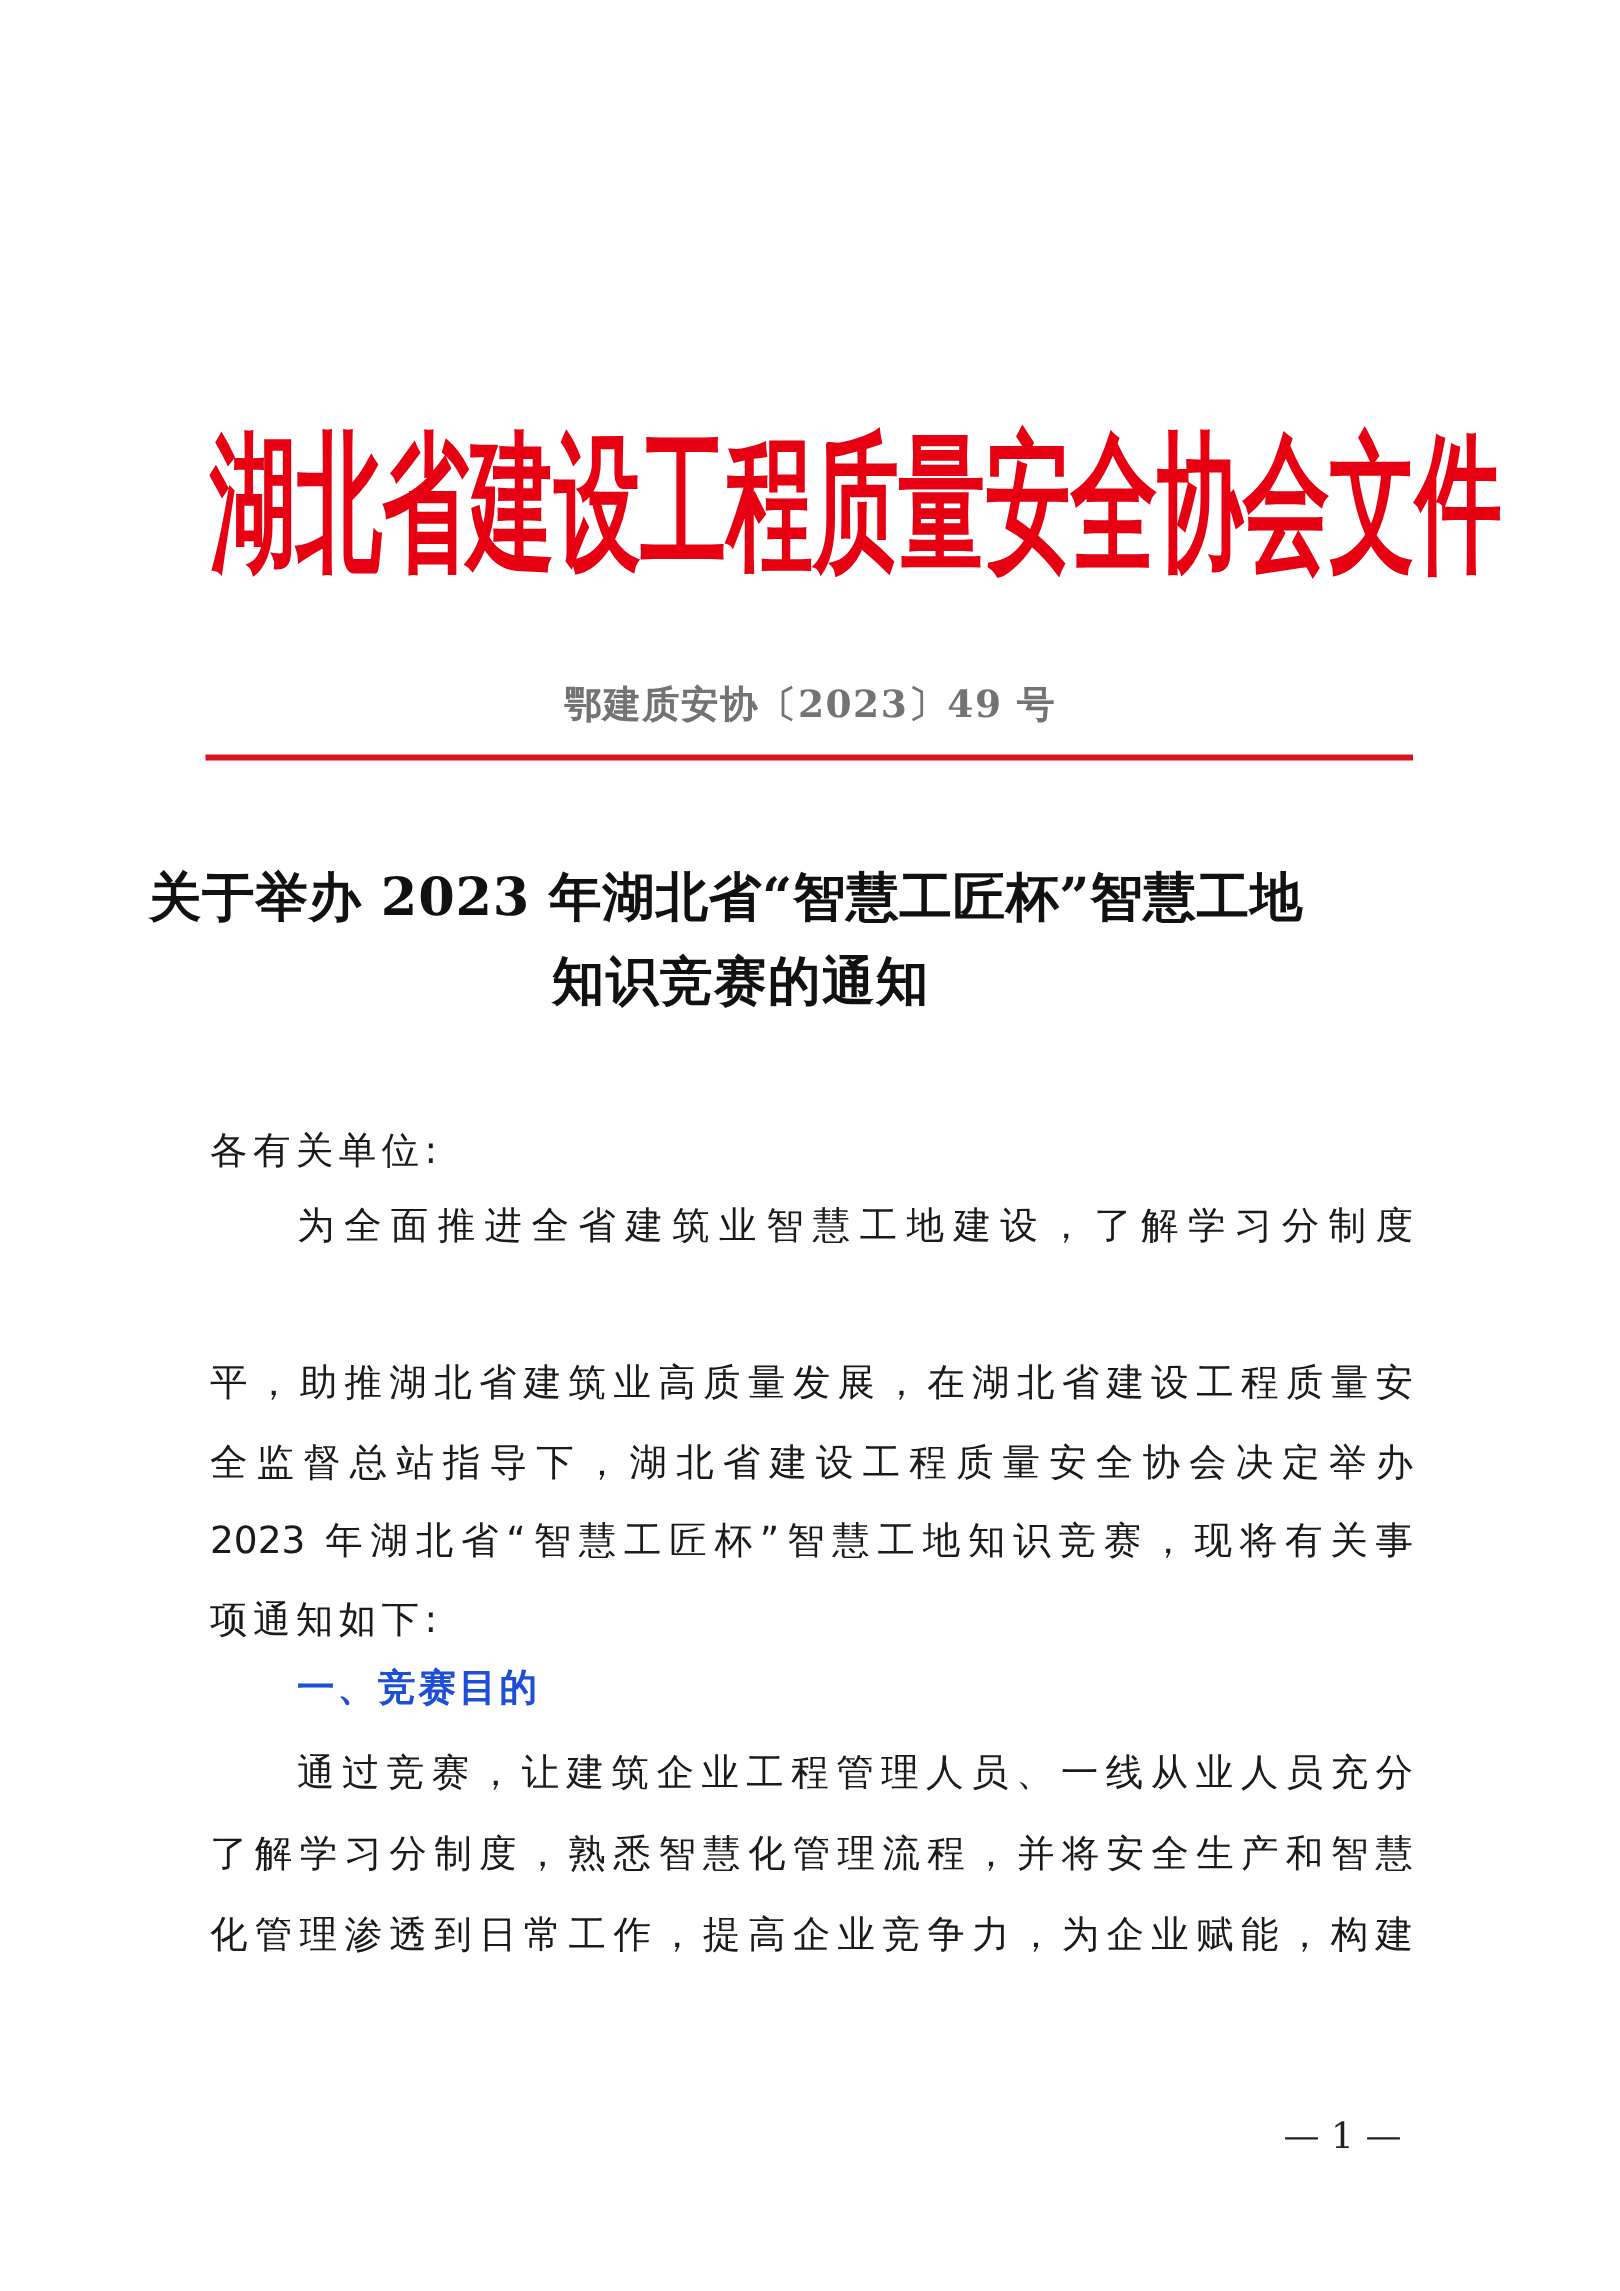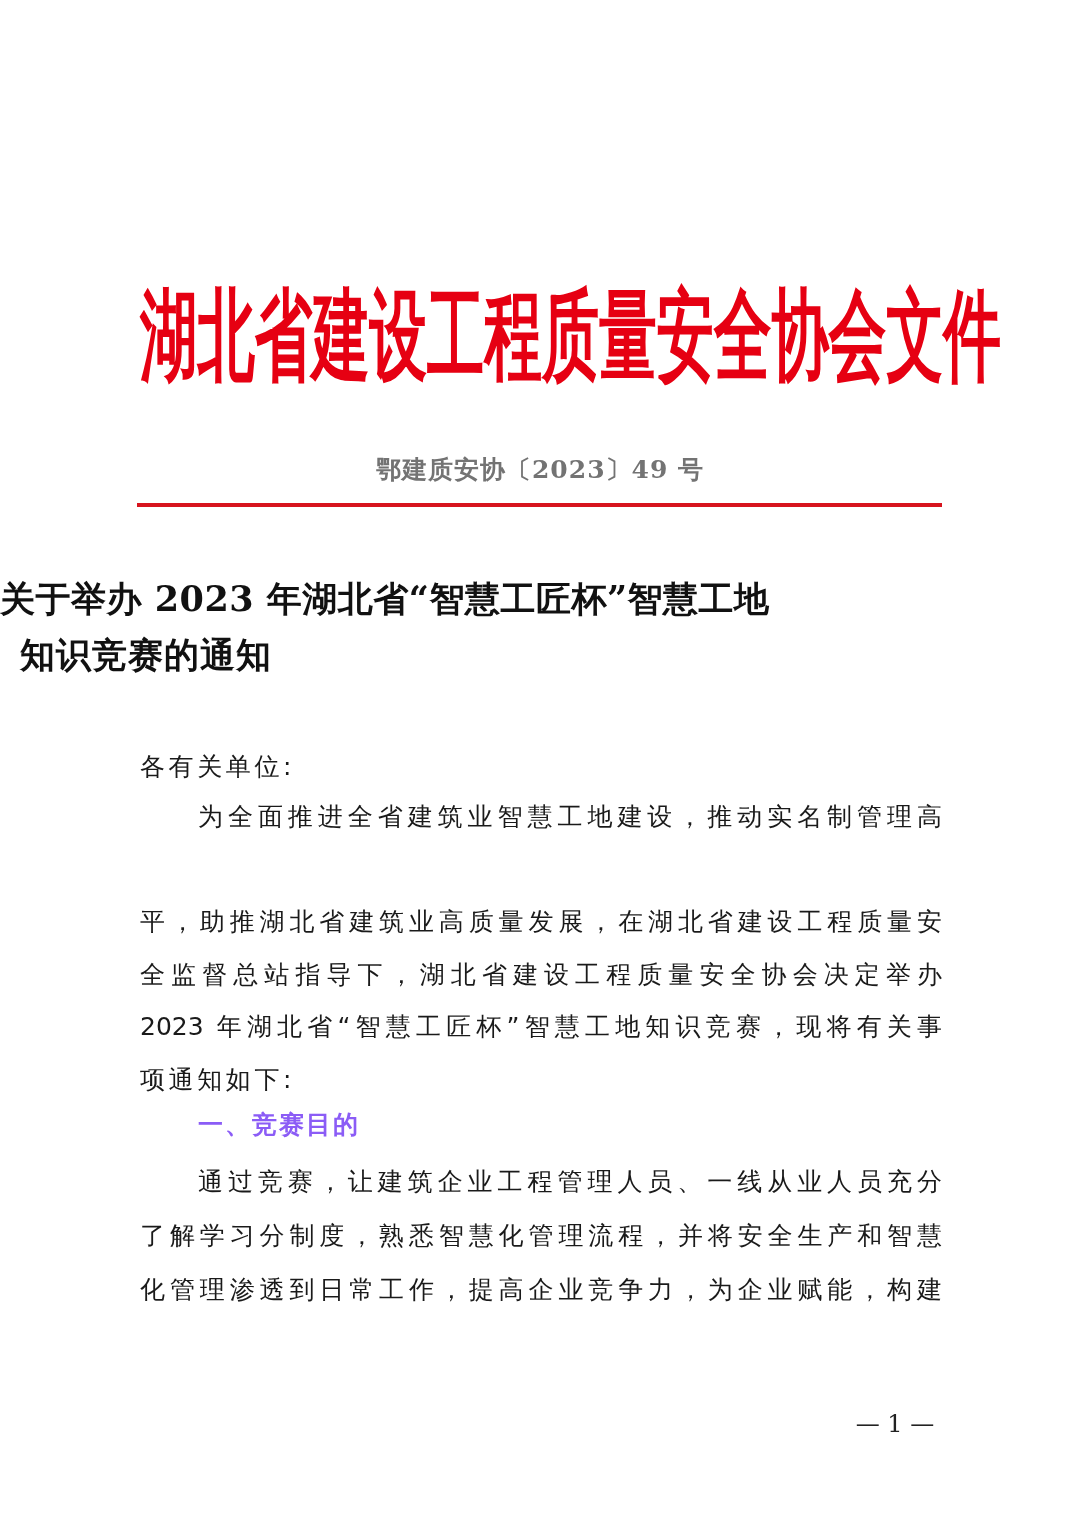--- a/index.html
+++ b/index.html
@@ -62,21 +62,21 @@
       top: 491px;
       width: 805px;
       height: 4px;
       background: #d7141e;
     }
     
     .title {
       position: absolute;
       left: 0;
       width: 968px;
-      text-align: left;
+      text-align: center;
       font-weight: bold;
       font-size: 35px;
       color: #111;
       white-space: nowrap;
     }
     .title.l1 { top: 565px; line-height: 44px; letter-spacing: 0.5px; }
     .title.l2 { top: 621px; line-height: 44px; letter-spacing: 1px; padding-left: 20px; }
     
     .body-line {
       position: absolute;
@@ -93,21 +93,21 @@
     .body-line.indent { left: 198px; width: 744px; }
     .body-line.left { text-align: right; text-align-last: left; letter-spacing: 3.6px; }
     .heading {
       position: absolute;
       left: 198px;
       top: 1095px;
       font-family: "DejaVu Sans", "Liberation Sans", sans-serif;
       font-weight: bold;
       font-size: 25px;
       line-height: 36px;
-      color: #8b5cf6;
+      color: #1d4ed8;
       letter-spacing: 2px;
       white-space: nowrap;
     }
     .page-number {
       position: absolute;
       left: 845px;
       top: 1395px;
       width: 100px;
       text-align: center;
       font-family: "DejaVu Serif", "Liberation Serif", serif;
@@ -128,21 +128,21 @@
 
   <div class="doc-number">鄂建质安协〔2023〕49 号</div>
 
   <div class="red-rule"></div>
 
   <div class="title l1">关于举办 2023 年湖北省“智慧工匠杯”智慧工地</div>
   <div class="title l2">知识竞赛的通知</div>
 
   <div class="body-line left" style="top:737px;">各有关单位:</div>
 
-  <div class="body-line indent" style="top:787px;">为全面推进全省建筑业智慧工地建设，推动实名制管理高</div>
+  <div class="body-line indent" style="top:787px;">为全面推进全省建筑业智慧工地建设，了解学习分制度</div>
   <div class="body-line" style="top:892px;">平，助推湖北省建筑业高质量发展，在湖北省建设工程质量安</div>
   <div class="body-line" style="top:945px;">全监督总站指导下，湖北省建设工程质量安全协会决定举办</div>
   <div class="body-line" style="top:997px;">2023 年湖北省“智慧工匠杯”智慧工地知识竞赛，现将有关事</div>
   <div class="body-line left" style="top:1050px;">项通知如下:</div>
 
   <div class="heading">一、竞赛目的</div>
 
   <div class="body-line indent" style="top:1152px;">通过竞赛，让建筑企业工程管理人员、一线从业人员充分</div>
   <div class="body-line" style="top:1206px;">了解学习分制度，熟悉智慧化管理流程，并将安全生产和智慧</div>
   <div class="body-line" style="top:1260px;">化管理渗透到日常工作，提高企业竞争力，为企业赋能，构建</div>

